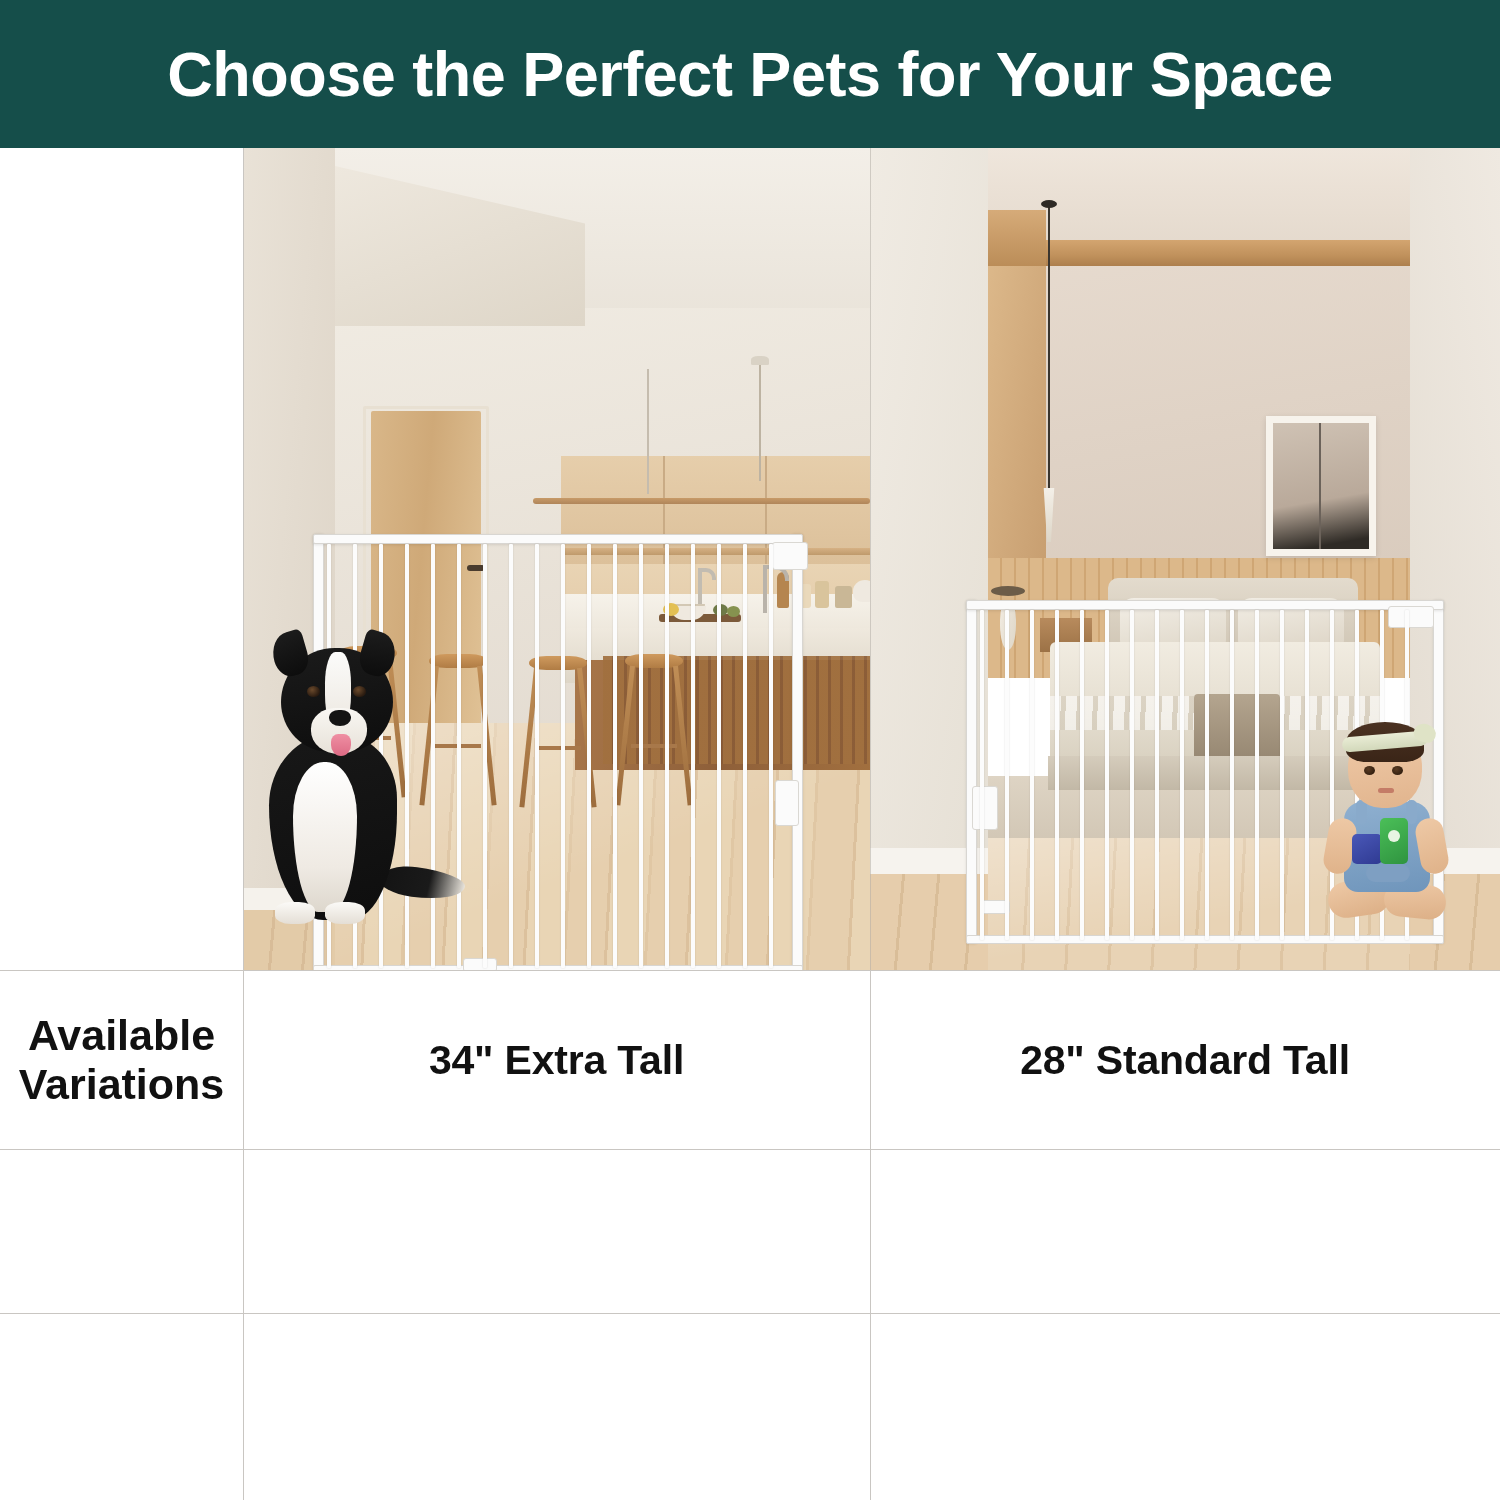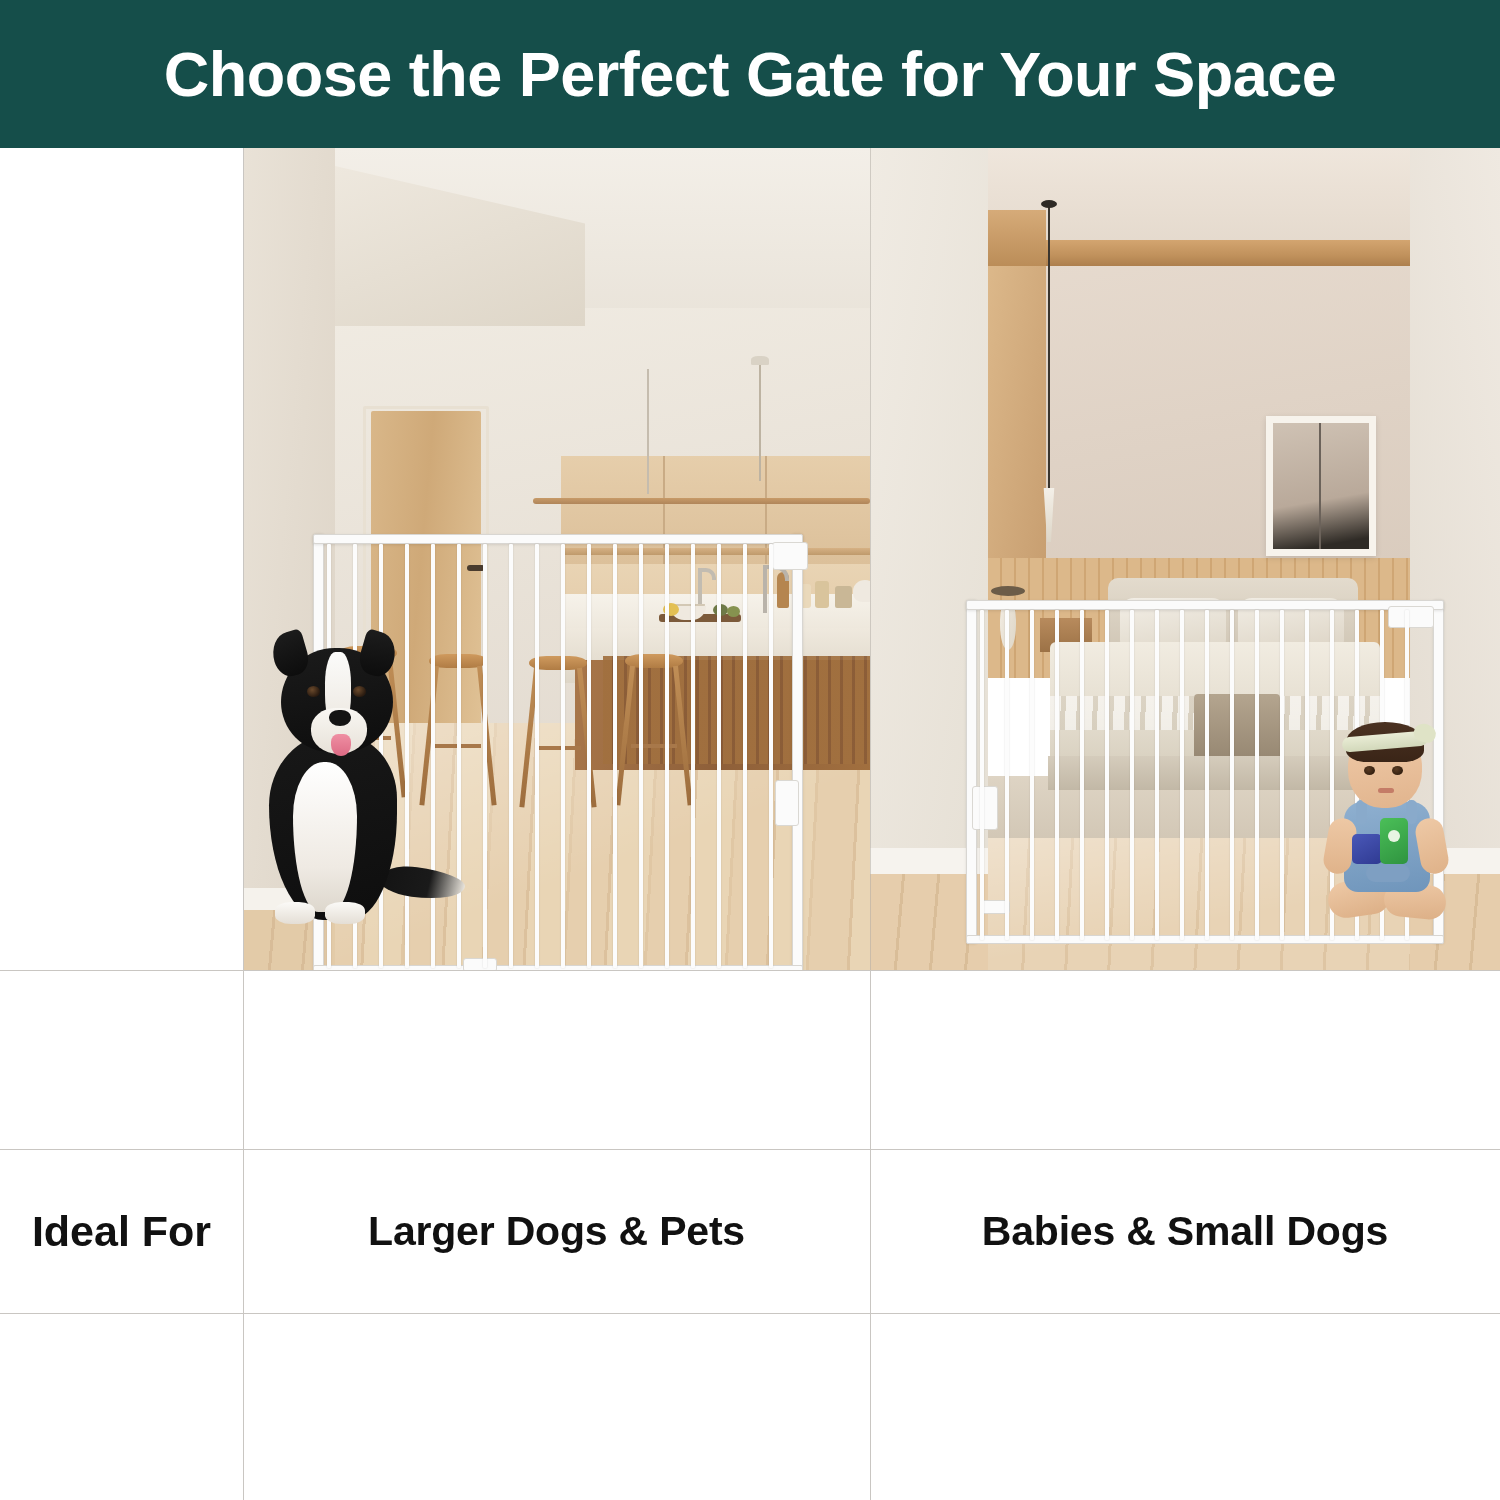--- a/index.html
+++ b/index.html
@@ -338,21 +338,21 @@
   .swatch { width:84px; height:84px; border-radius:50%; }
   .swatch-black { background:#0c0c0c; }
   .swatch-white { background:#ffffff; border:2px solid #1a1a1a; }
 </style>
 </head>
 <body>
 
 <div class="page">
 
   <div class="header">
-    <div class="header-title">Choose the Perfect Gate for Your Space</div>
+    <div class="header-title">Choose the Perfect Pets for Your Space</div>
   </div>
 
   <div class="row" id="image-row">
 
 
     <div class="photo" id="photo-left">
 
       <div class="abs k-wall2"></div>
       <div class="abs k-base"></div>
       <div class="abs k-floorL"></div>
@@ -563,39 +563,40 @@
         <div class="eye eye-l"></div>
         <div class="eye eye-r"></div>
         <div class="mouth"></div>
       </div>
 
 
     </div>
   </div>
 
   <div class="hline" style="top:970px;"></div>
-
-  <div class="hline" style="top:1149px;"></div>
-  <div class="row" id="row-ideal">
+  <div class="row" id="row-variations">
     <div class="col-label">
       <div class="cell-center">
-        <div class="rowlabel-text">Ideal For</div>
+        <div class="rowlabel-text">Available
+Variations</div>
       </div>
     </div>
     <div class="col-a">
       <div class="cell-center">
-        <div class="cell-value">Larger Dogs &amp; Pets</div>
+        <div class="cell-value">34" Extra Tall</div>
       </div>
     </div>
     <div class="col-b">
       <div class="cell-center">
-        <div class="cell-value">Babies &amp; Small Dogs</div>
+        <div class="cell-value">28" Standard Tall</div>
       </div>
     </div>
   </div>
+
+  <div class="hline" style="top:1149px;"></div>
 
   <div class="hline" style="top:1313px;"></div>
 
   <div class="vline" style="left:243px; top:970px; height:530px;"></div>
   <div class="vline" style="left:870px; top:970px; height:530px;"></div>
   <div class="vline" style="left:243px; top:148px; height:822px;"></div>
   <div class="vline" style="left:870px; top:148px; height:822px; background:rgba(180,175,168,.55);"></div>
 
 </div>
 

